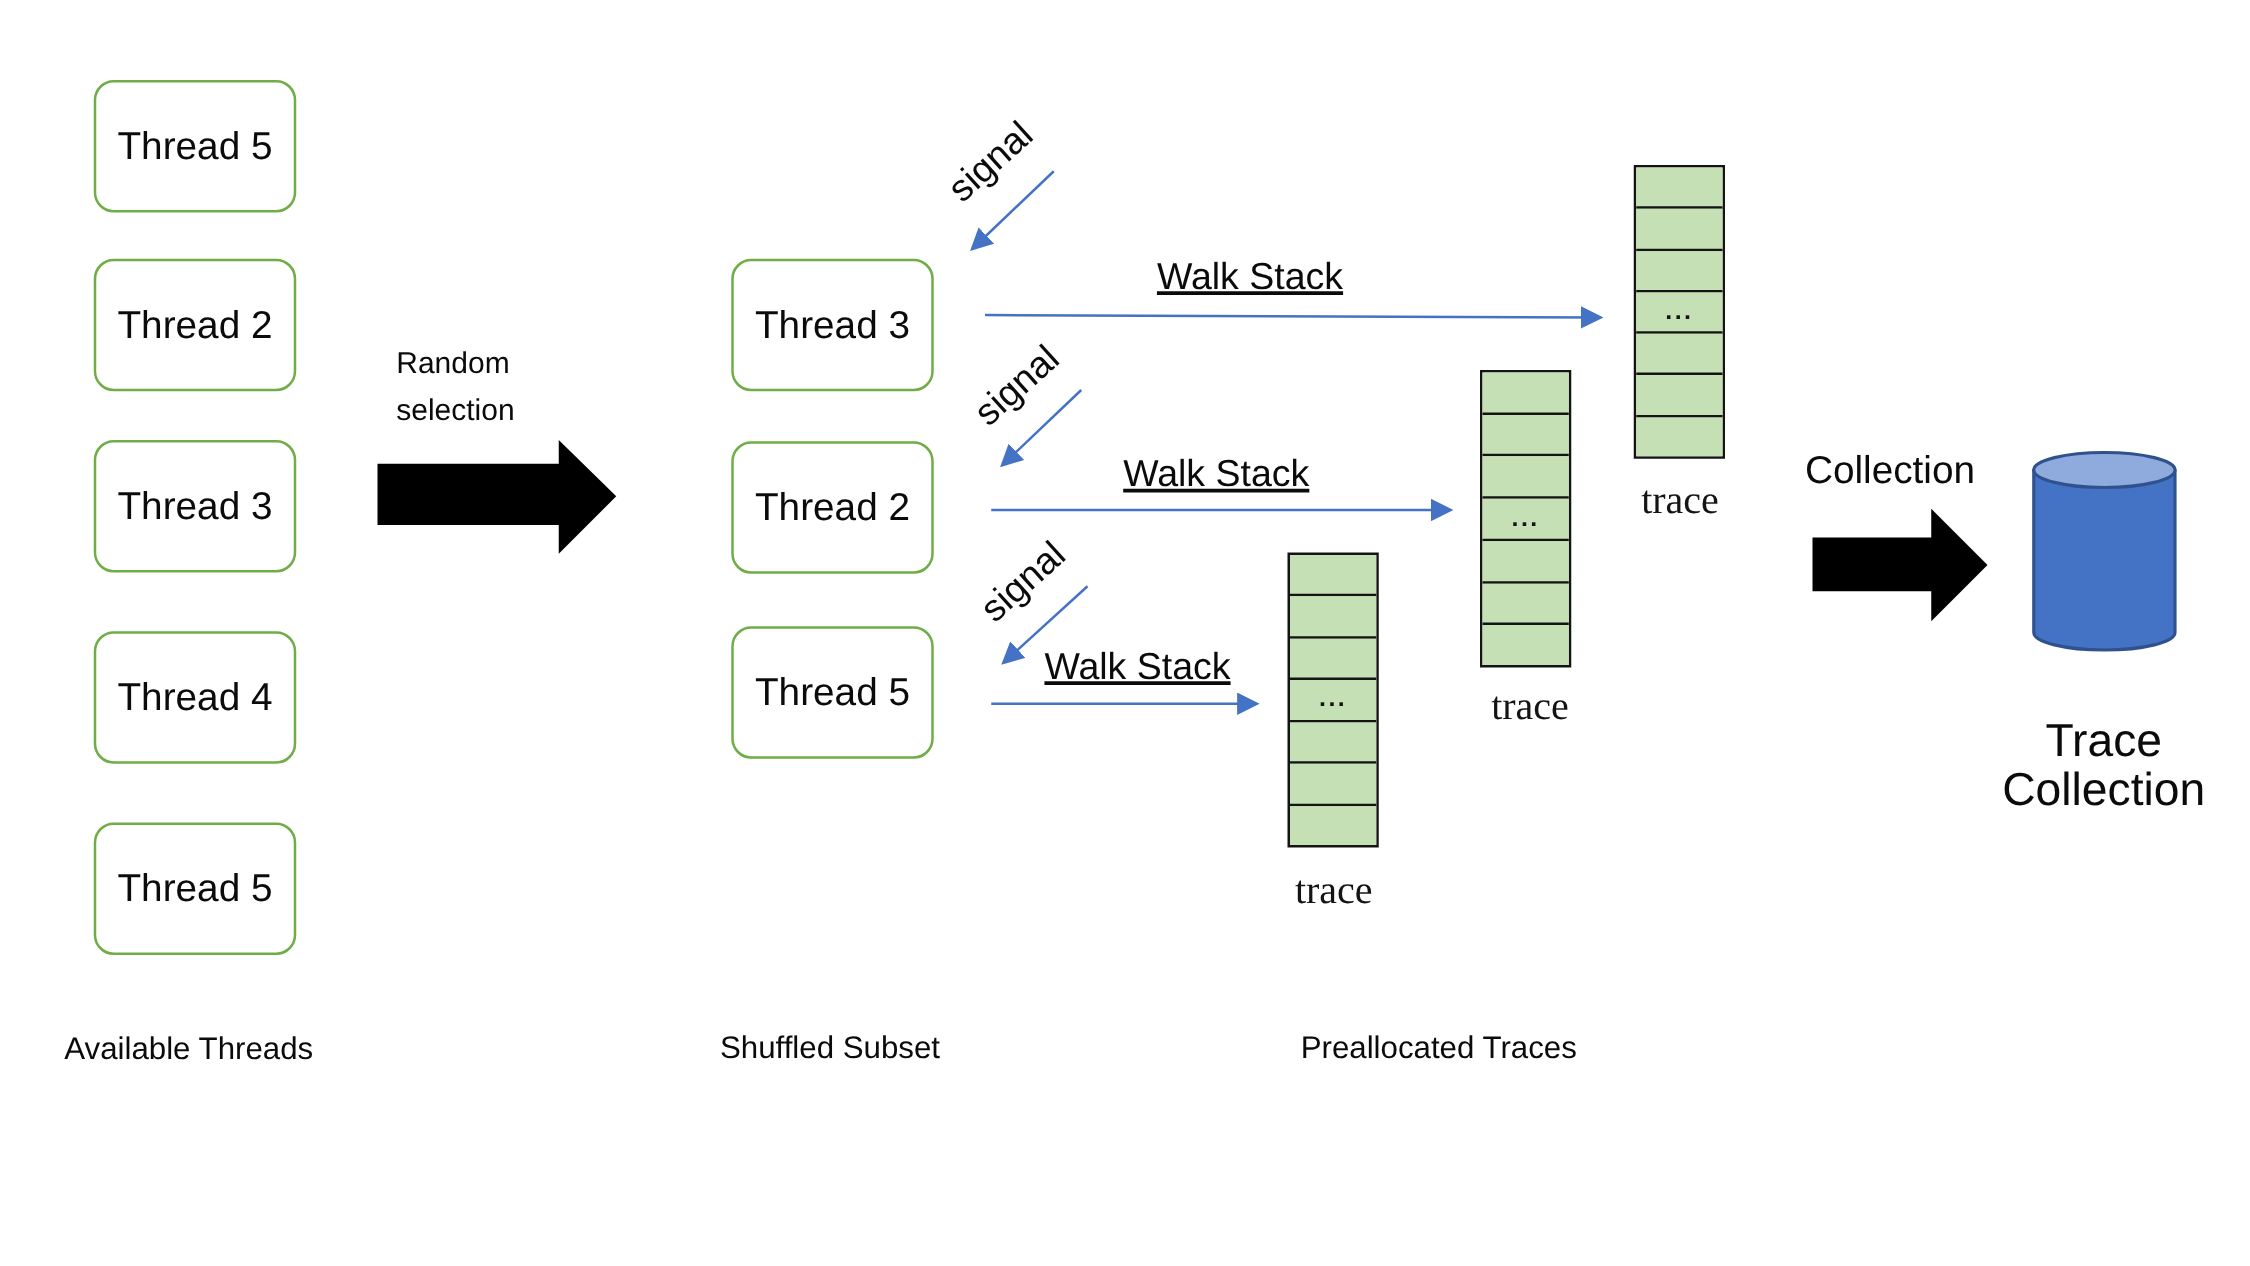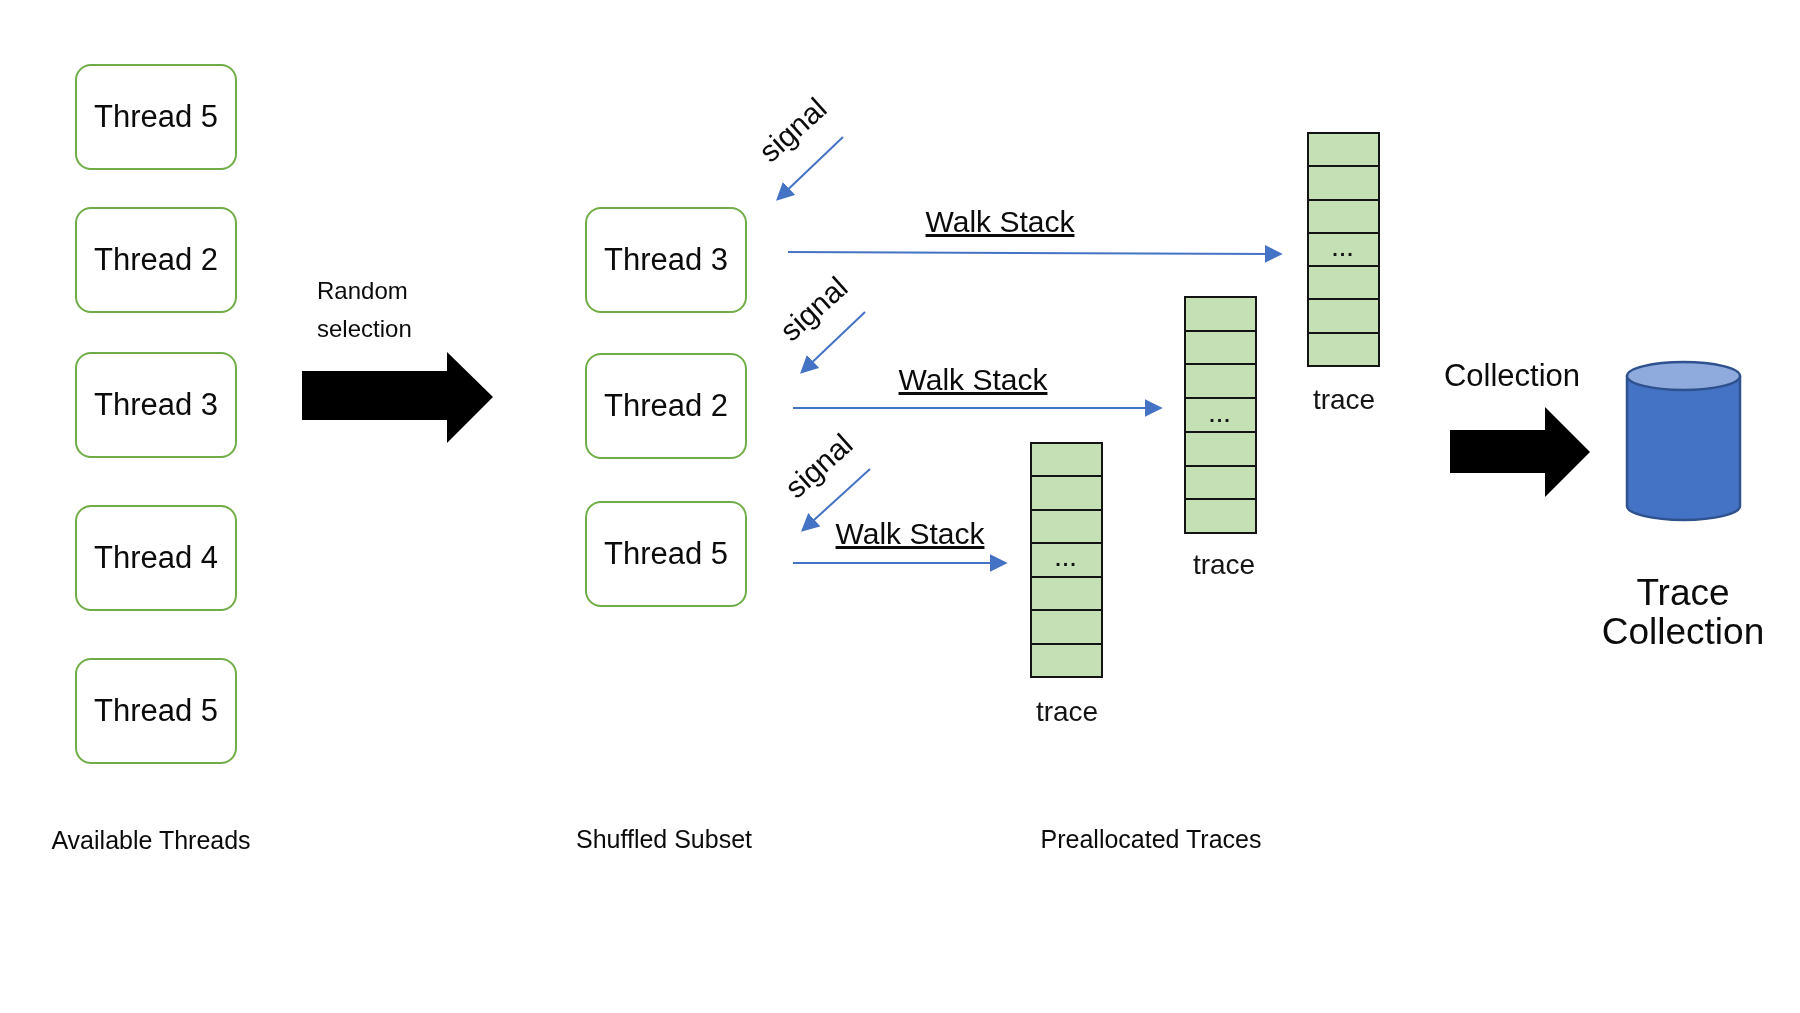--- a/index.html
+++ b/index.html
@@ -25,21 +25,21 @@
     position:absolute;width:73px;box-sizing:border-box;
     border:2px solid #141414;display:flex;flex-direction:column;
   }
   .trace-cell{
     flex:1;background:#C5E0B4;border-bottom:2px solid #141414;
     display:flex;align-items:center;justify-content:center;
     font-size:20px;font-weight:600;letter-spacing:2px;color:#141414;
   }
   .trace-cell:last-child{border-bottom:none;}
   .mono-label{
-    position:absolute;font-family:Liberation Sans, sans-serif;font-size:28px;
+    position:absolute;font-family:Liberation Serif, serif;font-size:32px;
     white-space:nowrap;transform:translate(-50%,-50%);color:#141414;
   }
   .col-label{position:absolute;font-size:25px;white-space:nowrap;transform:translate(-50%,-50%);}
   .center-2line{
     position:absolute;font-size:37px;line-height:39px;text-align:center;
     transform:translate(-50%,-50%);width:180px;
   }
 </style>
 </head>
 <body>

